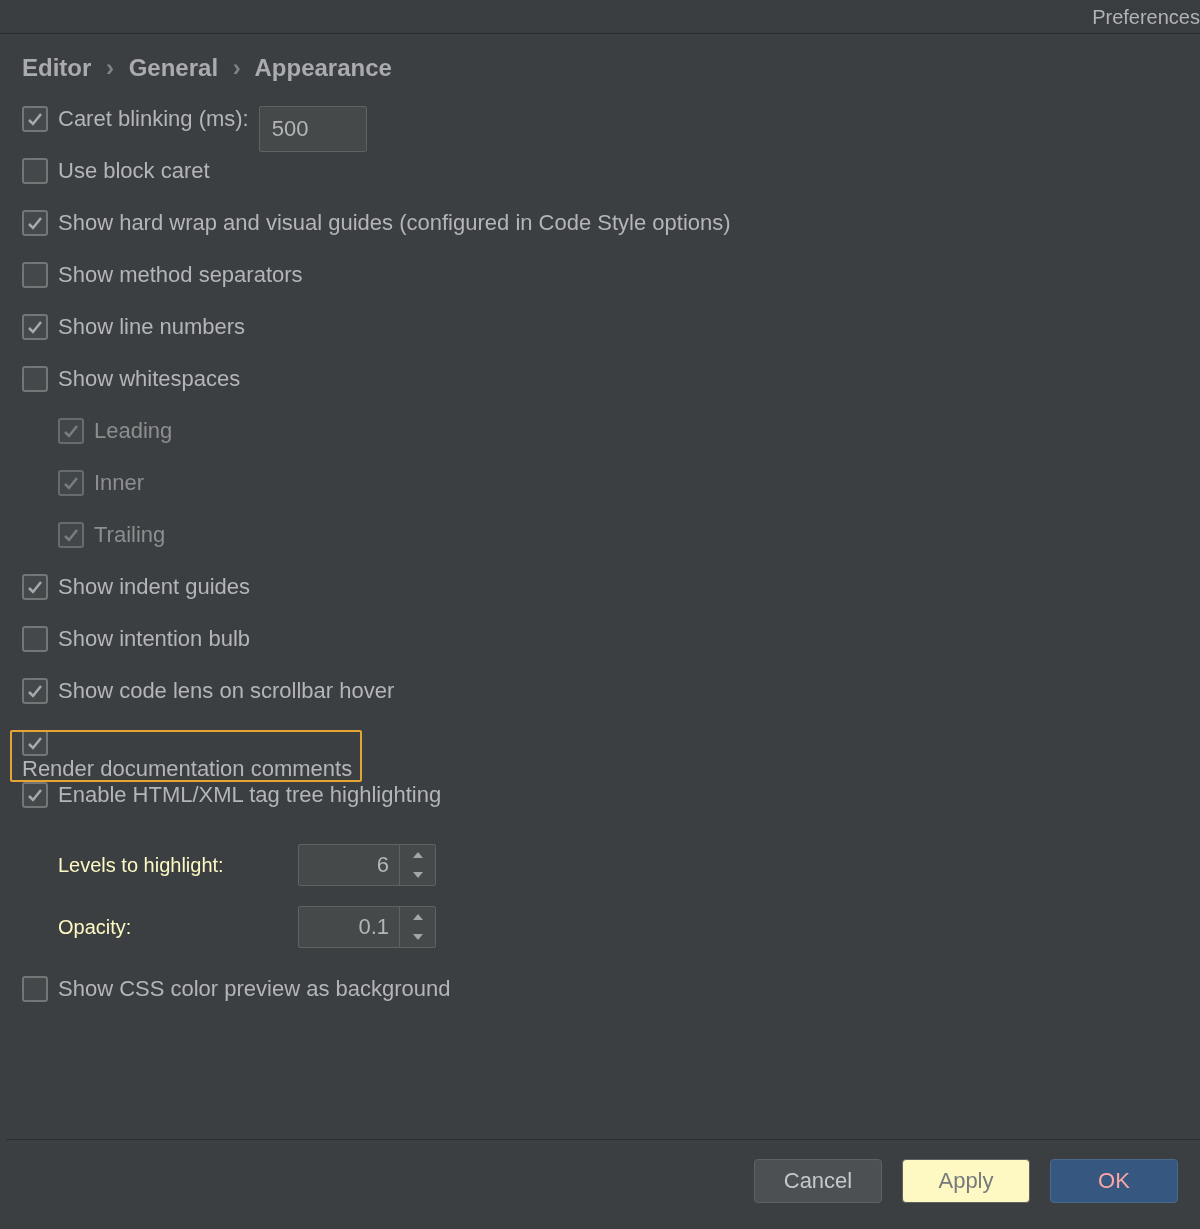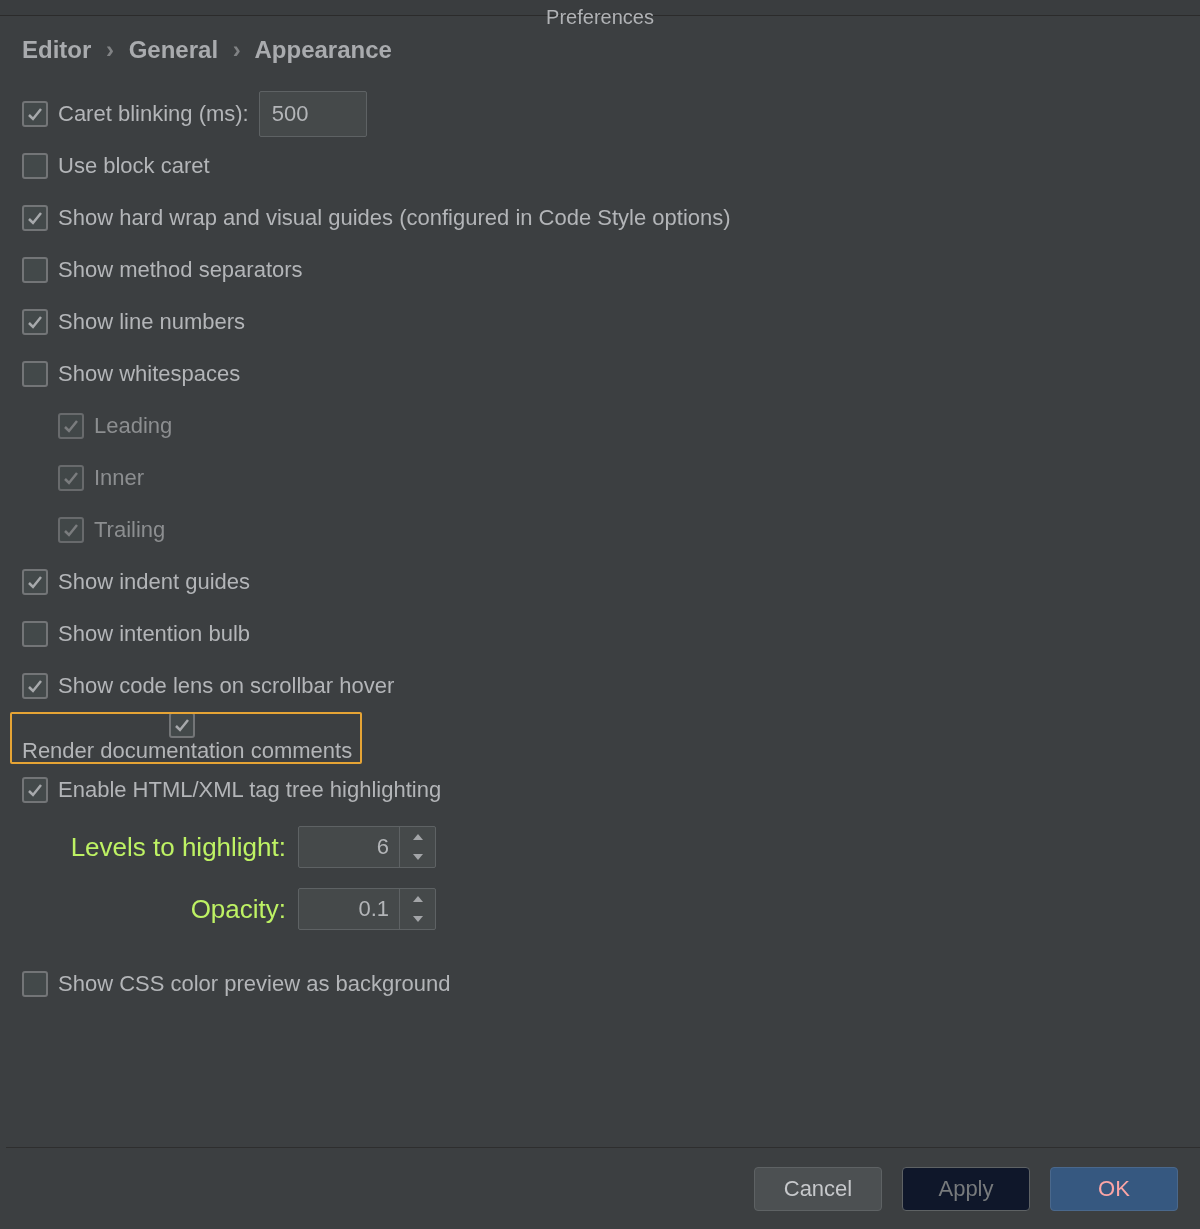--- a/index.html
+++ b/index.html
@@ -5,23 +5,23 @@
   * { box-sizing: border-box; margin: 0; padding: 0; }
   html, body {
     width: 1200px;
     height: 1229px;
     background: #3c3f41;
     font-family: -apple-system, "Segoe UI", Arial, sans-serif;
     color: #a9abae;
     overflow: hidden;
   }
   .titlebar {
-    height: 16px;
+    height: 34px;
     line-height: 34px;
-    text-align: center;
+    text-align: right;
     font-size: 20px;
     color: #b0b2b5;
     border-bottom: 1px solid #2b2b2b;
     background: #3a3d3f;
   }
   .breadcrumbs {
     padding: 20px 22px 8px 22px;
     font-size: 24px;
     font-weight: 700;
     color: #a9abae;
@@ -29,21 +29,20 @@
   .breadcrumbs .sep {
     color: #808284;
     font-weight: 600;
     margin: 0 8px;
   }
   .content {
     padding: 16px 22px 0 22px;
   }
   .row {
     display: flex;
-    align-items: center;
     min-height: 52px;
   }
   .row.indent { padding-left: 36px; }
   .row.highlight {
     outline: 2px solid #e6a435;
     outline-offset: -2px;
     border-radius: 2px;
     padding: 0 10px 0 12px;
     margin-left: -12px;
     width: fit-content;
@@ -110,27 +109,26 @@
   }
   .spinner .arrow svg { width:12px; height:8px; }
   .subrow {
     display: flex;
     align-items: center;
     min-height: 62px;
     padding-left: 36px;
   }
   .subrow .slabel {
     width: 228px;
-    font-size: 26px;
-    color: #bef264;
-    text-align: right;
+    font-size: 20px;
+    color: #fef9c3;
   }
   .footer {
     position: absolute;
-    left: 0; right: 0; bottom: 0;
+    left: 0; right: 0; bottom: 8px;
     height: 82px;
     border-top: 1px solid #2e2e2e;
     background: #3c3f41;
     display: flex;
     justify-content: flex-end;
     align-items: center;
     padding: 0 22px;
     gap: 20px;
     margin-left: 6px;
   }
@@ -138,21 +136,21 @@
     height: 44px;
     min-width: 128px;
     padding: 0 22px;
     border: 1px solid #5e6264;
     background: #4c5052;
     color: #c6c8cb;
     font-size: 22px;
     border-radius: 4px;
     cursor: pointer;
   }
-  .btn.disabled { color: #777a7c; background: #0f172a; cursor: default; }
+  .btn.disabled { color: #777a7c; background: #fef9c3; cursor: default; }
   .btn.primary {
     background: #365880;
     border-color: #4a688c;
     color: #fca5a5;
     min-width: 128px;
   }
 </style>
 </head>
 <body>
 

